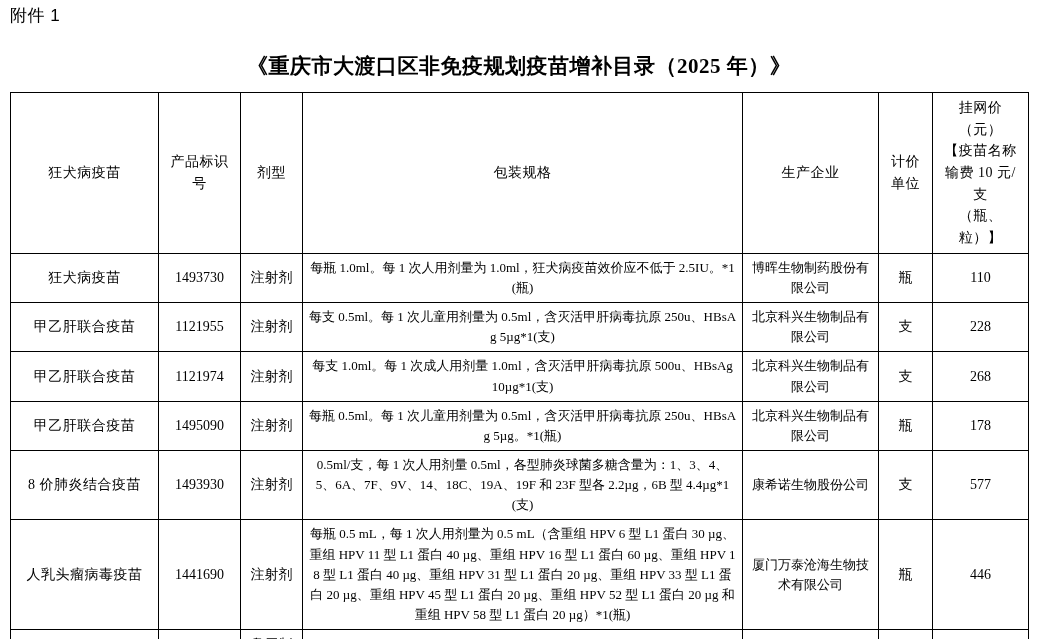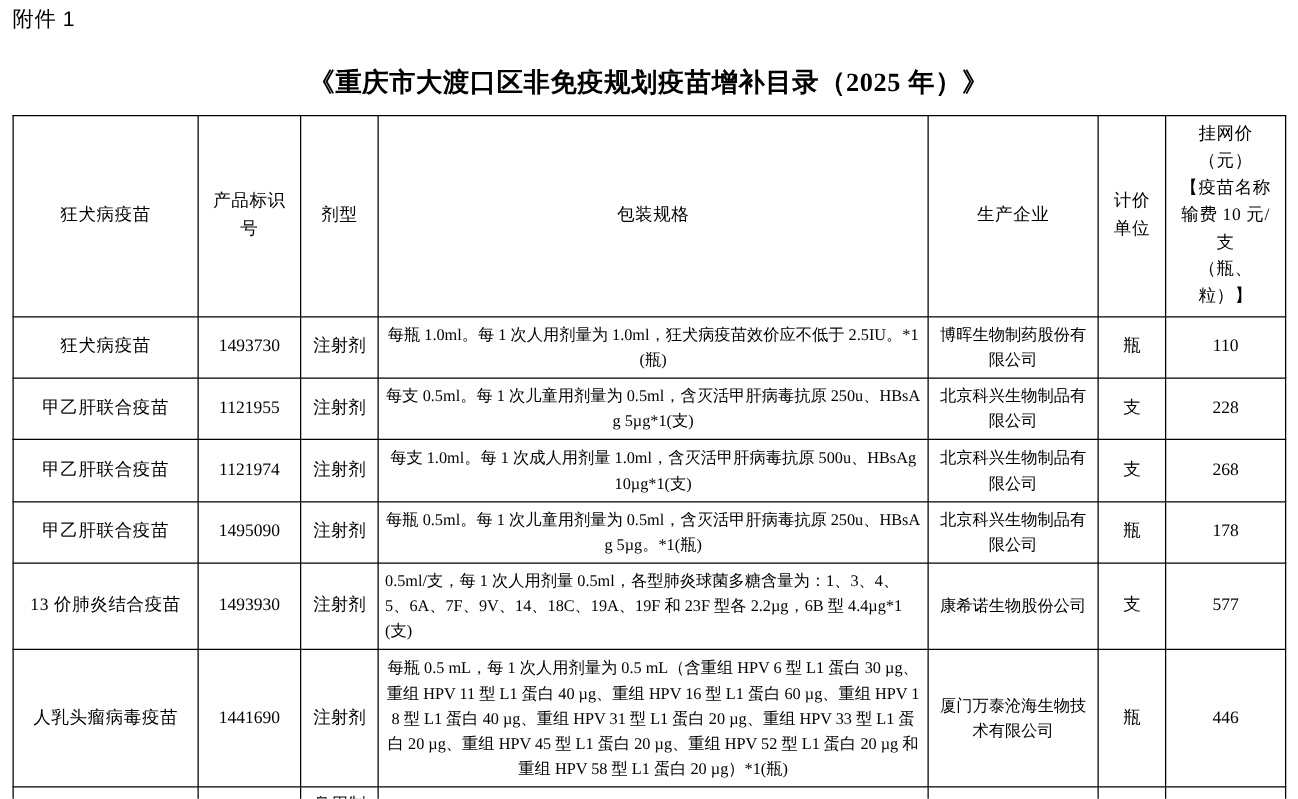--- a/index.html
+++ b/index.html
@@ -83,21 +83,21 @@
   }
   td.code-cell {
     text-align: center;
     font-size: 14px;
   }
   td.form-cell {
     text-align: center;
     font-size: 14px;
   }
   td.spec-cell {
-    text-align: left;
+    text-align: center;
     font-size: 13px;
     line-height: 1.62;
   }
   td.spec-cell.centered {
     text-align: center;
   }
   td.maker-cell {
     text-align: center;
     font-size: 13px;
     line-height: 1.6;
@@ -188,21 +188,21 @@
           <td class="name-cell">甲乙肝联合疫苗</td>
           <td class="code-cell">1495090</td>
           <td class="form-cell">注射剂</td>
           <td class="spec-cell centered">每瓶 0.5ml。每 1 次儿童用剂量为 0.5ml，含灭活甲肝病毒抗原 250u、HBsAg 5µg。*1(瓶)</td>
           <td class="maker-cell">北京科兴生物制品有限公司</td>
           <td class="unit-cell">瓶</td>
           <td class="price-cell">178</td>
         </tr>
 
         <tr>
-          <td class="name-cell">13 价肺炎结合疫苗</td>
+          <td class="name-cell">8 价肺炎结合疫苗</td>
           <td class="code-cell">1493930</td>
           <td class="form-cell">注射剂</td>
           <td class="spec-cell">0.5ml/支，每 1 次人用剂量 0.5ml，各型肺炎球菌多糖含量为：1、3、4、5、6A、7F、9V、14、18C、19A、19F 和 23F 型各 2.2µg，6B 型 4.4µg*1(支)</td>
           <td class="maker-cell">康希诺生物股份公司</td>
           <td class="unit-cell">支</td>
           <td class="price-cell">577</td>
         </tr>
 
         <tr>
           <td class="name-cell">人乳头瘤病毒疫苗</td>

